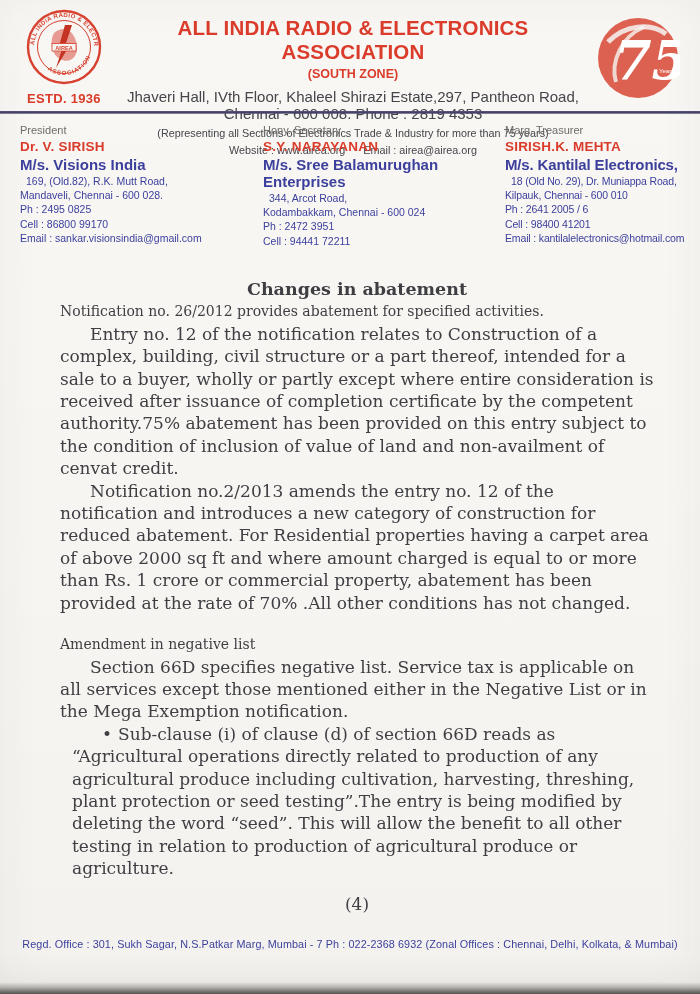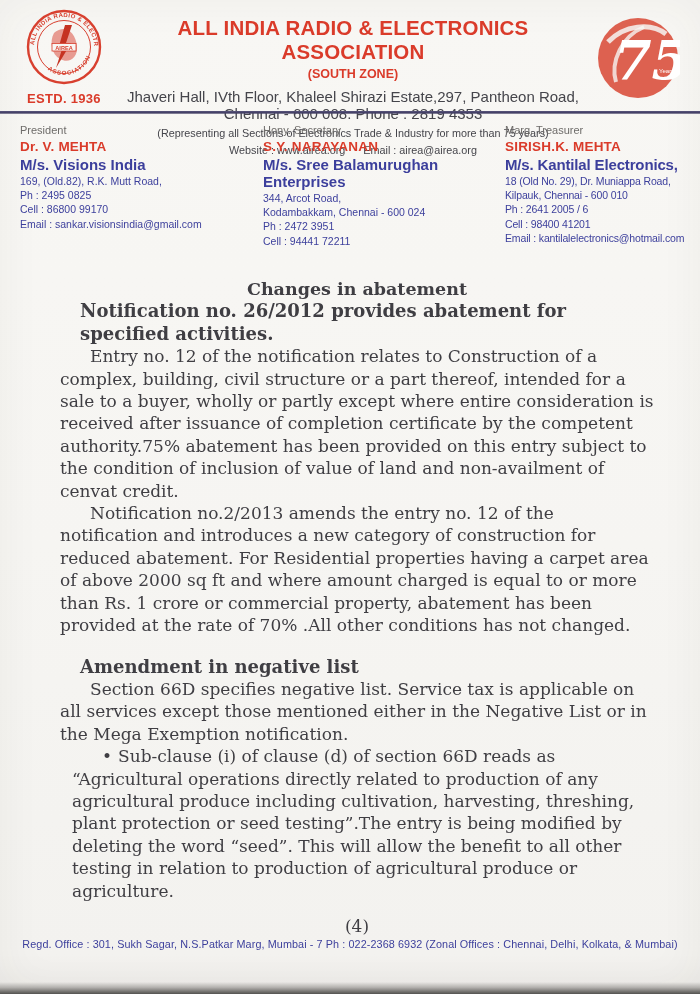--- a/index.html
+++ b/index.html
@@ -30,30 +30,30 @@
   
   .officers{position:absolute;top:124px;left:0;width:620px;height:120px;}
   .officer{position:absolute;top:0;}
   .officer.c1{left:20px;width:232px;}
   .officer.c2{left:263px;width:232px;}
   .officer.c3{left:505px;width:192px;}
   .o-title{font-size:11px;color:#6e6c6a;}
   .o-name{font-size:13.5px;font-weight:bold;color:var(--red);margin-top:3px;letter-spacing:.2px;}
   .o-firm{font-size:15px;font-weight:bold;color:var(--blue);margin-top:2px;}
   .o-line{font-size:10.5px;color:var(--blue);line-height:14.2px;}
-  .o-firm + .o-line{margin-top:1px;}
+  .o-firm + .o-line{margin-top:1px;margin-left:6px;}
   .officer.c3 .o-line,.officer.c3 .o-firm{letter-spacing:-.15px;}
   
   .doc-body{
     position:absolute;left:60px;top:278px;width:594px;
     font-family:"DejaVu Serif","Liberation Serif",serif;
     color:var(--ink);font-size:17px;line-height:22.4px;
   }
   .doc-title{text-align:center;font-weight:bold;font-size:17.5px;}
-  .doc-h{font-weight:bold;font-size:18px;margin-left:20px;}
+  .doc-h{font-weight:normal;font-size:14px;}
   .doc-body p{margin:0;text-indent:30px;}
   .h-amend{margin-top:19px;}
   .bullet-p{margin-top:14px;padding-left:12px;text-indent:20px;}
   .bullet-glyph{margin-right:6px;}
   .pagenum{text-align:center;margin-top:13px;text-indent:0;}
   
   .footer{position:absolute;left:0;top:938px;width:700px;text-align:center;
           color:var(--blue);font-size:10.8px;letter-spacing:.1px;}
   .scan-bottom{position:absolute;left:0;bottom:0;width:700px;height:12px;
           background:linear-gradient(180deg,rgba(150,148,145,0) 0%,#b3b1ae 45%,#787673 78%,#53524f 100%);}
@@ -100,23 +100,24 @@
     <text x="18" y="64" font-size="54" font-weight="bold" font-style="italic" font-family="'DejaVu Serif',serif" fill="#ffffff">75</text>
     <text x="63" y="57" font-size="6" fill="#ffffff">Years</text>
   </svg>
 
   <div class="rule"></div>
 
   <div class="officers">
 
     <div class="officer c1">
       <div class="o-title">President</div>
-      <div class="o-name">Dr. V. MEHTA</div>
+      <div class="o-name">Dr. V. SIRISH</div>
       <div class="o-firm">M/s. Visions India</div>
       <div class="o-line">169, (Old.82), R.K. Mutt Road,</div>
+      <div class="o-line">Mandaveli, Chennai - 600 028.</div>
       <div class="o-line">Ph : 2495 0825</div>
       <div class="o-line">Cell : 86800 99170</div>
       <div class="o-line">Email : sankar.visionsindia@gmail.com</div>
     </div>
 
     <div class="officer c2">
       <div class="o-title">Hony. Secretary</div>
       <div class="o-name">S.Y. NARAYANAN</div>
       <div class="o-firm">M/s. Sree Balamurughan Enterprises</div>
       <div class="o-line">344, Arcot Road,</div>

